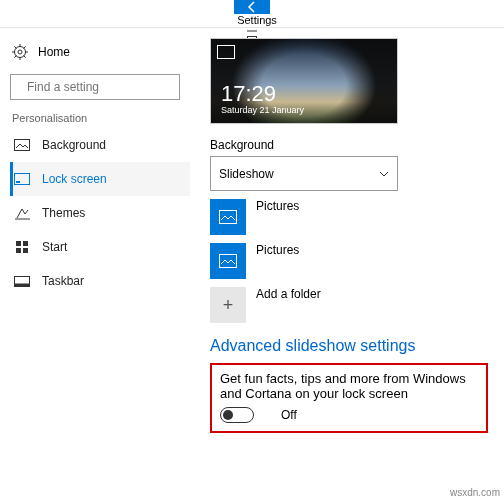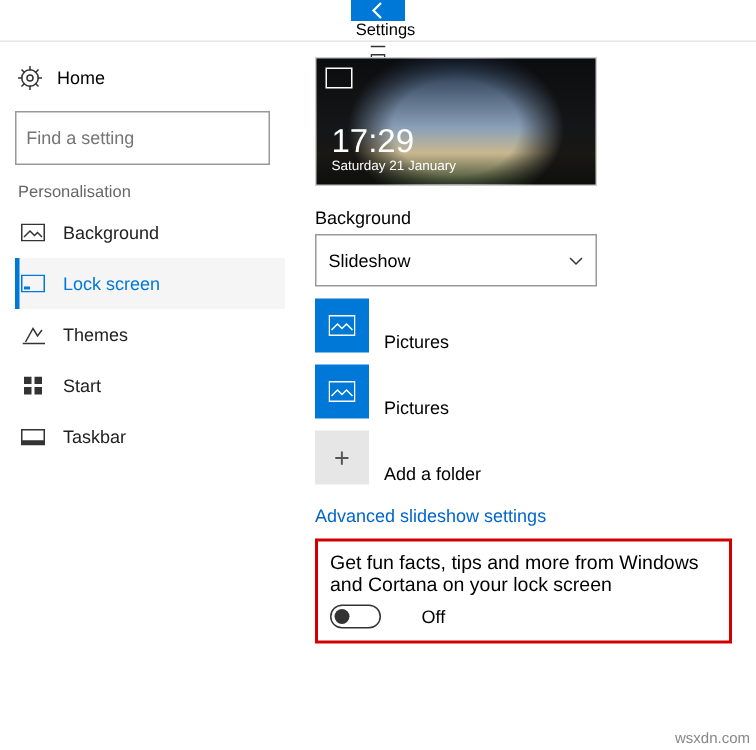--- a/index.html
+++ b/index.html
@@ -5,39 +5,39 @@
   * { box-sizing: border-box; font-family: "Segoe UI", Arial, sans-serif; }
   body { margin: 0; background: #fff; width: 504px; height: 500px; overflow: hidden; font-size: 12px; color: #000; }
   .titlebar { height: 28px; display: flex; align-items: center; border-bottom: 1px solid #e6e6e6; flex-direction: column; }
   .tb-back { width: 36px; height: 28px; background: #0078d7; display: flex; align-items: center; justify-content: center; color: #fff; }
   .tb-title { padding-left: 10px; flex: 1; font-size: 11px; }
   .tb-btn { width: 36px; height: 28px; display: flex; align-items: center; justify-content: center; color: #333; font-size: 11px; }
   .content { display: flex; height: calc(500px - 28px); }
   .left { width: 190px; padding: 10px 0 0 10px; }
   .right { flex: 1; padding: 10px 16px 0 20px; overflow: hidden; }
   .home-row { display: flex; align-items: center; gap: 10px; padding: 6px 2px 14px 2px; }
-  .searchbox { display: flex; align-items: center; border: 1px solid #999; height: 36px; width: 170px; padding: 0 14px; color: #666; font-size: 12px; justify-content: center; }
+  .searchbox { display: flex; align-items: center; border: 1px solid #999; height: 26px; width: 170px; padding: 0 14px; color: #666; font-size: 12px; }
   .searchbox input { border: none; outline: none; flex: 1; font-size: 12px; background: transparent; }
   .sec-label { color: #666; font-size: 11px; padding: 12px 2px 4px 2px; }
   .nav-item { display: flex; align-items: center; gap: 12px; height: 34px; padding-left: 4px; font-size: 12px; color: #222; cursor: pointer; }
   .nav-item.active { color: #0078d7; border-left: 3px solid #0078d7; padding-left: 1px; background: #f5f5f5; }
   .nav-ico { width: 16px; height: 16px; display: flex; align-items: center; justify-content: center; }
   .preview { width: 188px; height: 86px; background: linear-gradient(180deg,#1a2a40 0%, #8aa0b8 55%, #c8b890 75%, #3a4a30 100%); position: relative; border: 1px solid #ccc; }
   .cave { position:absolute; inset:0; background: radial-gradient(ellipse 120px 90px at 50% 55%, rgba(0,0,0,0) 35%, rgba(10,10,10,0.92) 60%); }
   .sq { position:absolute; top:6px; left:6px; width:18px; height:14px; border:1px solid #fff; }
   .clock { position:absolute; left:10px; bottom:8px; color:#fff; }
   .clock .time { font-size: 22px; font-weight: 300; line-height: 1; }
   .clock .date { font-size: 9px; }
   .label { font-size: 12px; color: #000; margin-top: 14px; }
   .select { margin-top: 4px; width: 188px; height: 35px; border:1px solid #999; display:flex; align-items:center; justify-content:space-between; padding:0 8px; font-size:12px; }
-  .album-row { display:flex; align-items:flex-end; gap:10px; margin-top:8px; }
+  .album-row { display:flex; align-items:flex-start; gap:10px; margin-top:8px; }
   .tile { width:36px; height:36px; display:flex; align-items:center; justify-content:center; }
   .tile.blue { background:#0078d7; color:#fff; }
   .tile.gray { background:#e6e6e6; color:#555; font-size:18px; }
-  .link { color:#0066cc; font-size:12px; margin-top:14px; display:block; }
+  .link { color:#0066cc; font-size:16px; margin-top:14px; display:block; }
   .redbox { border:2px solid #d10000; padding:6px 8px 8px 8px; margin-top:8px; }
   .toggle-row { display:flex; align-items:center; gap:27px; margin-top:6px; }
   .toggle { width:34px; height:16px; border:1px solid #333; border-radius:10px; position:relative; }
   .knob { width:10px; height:10px; background:#333; border-radius:50%; position:absolute; left:2px; top:2px; }
   .watermark { position:absolute; right:4px; bottom:2px; font-size:10px; color:#888; }
   svg { display:block; }
 </style>
 </head>
 <body>
 

